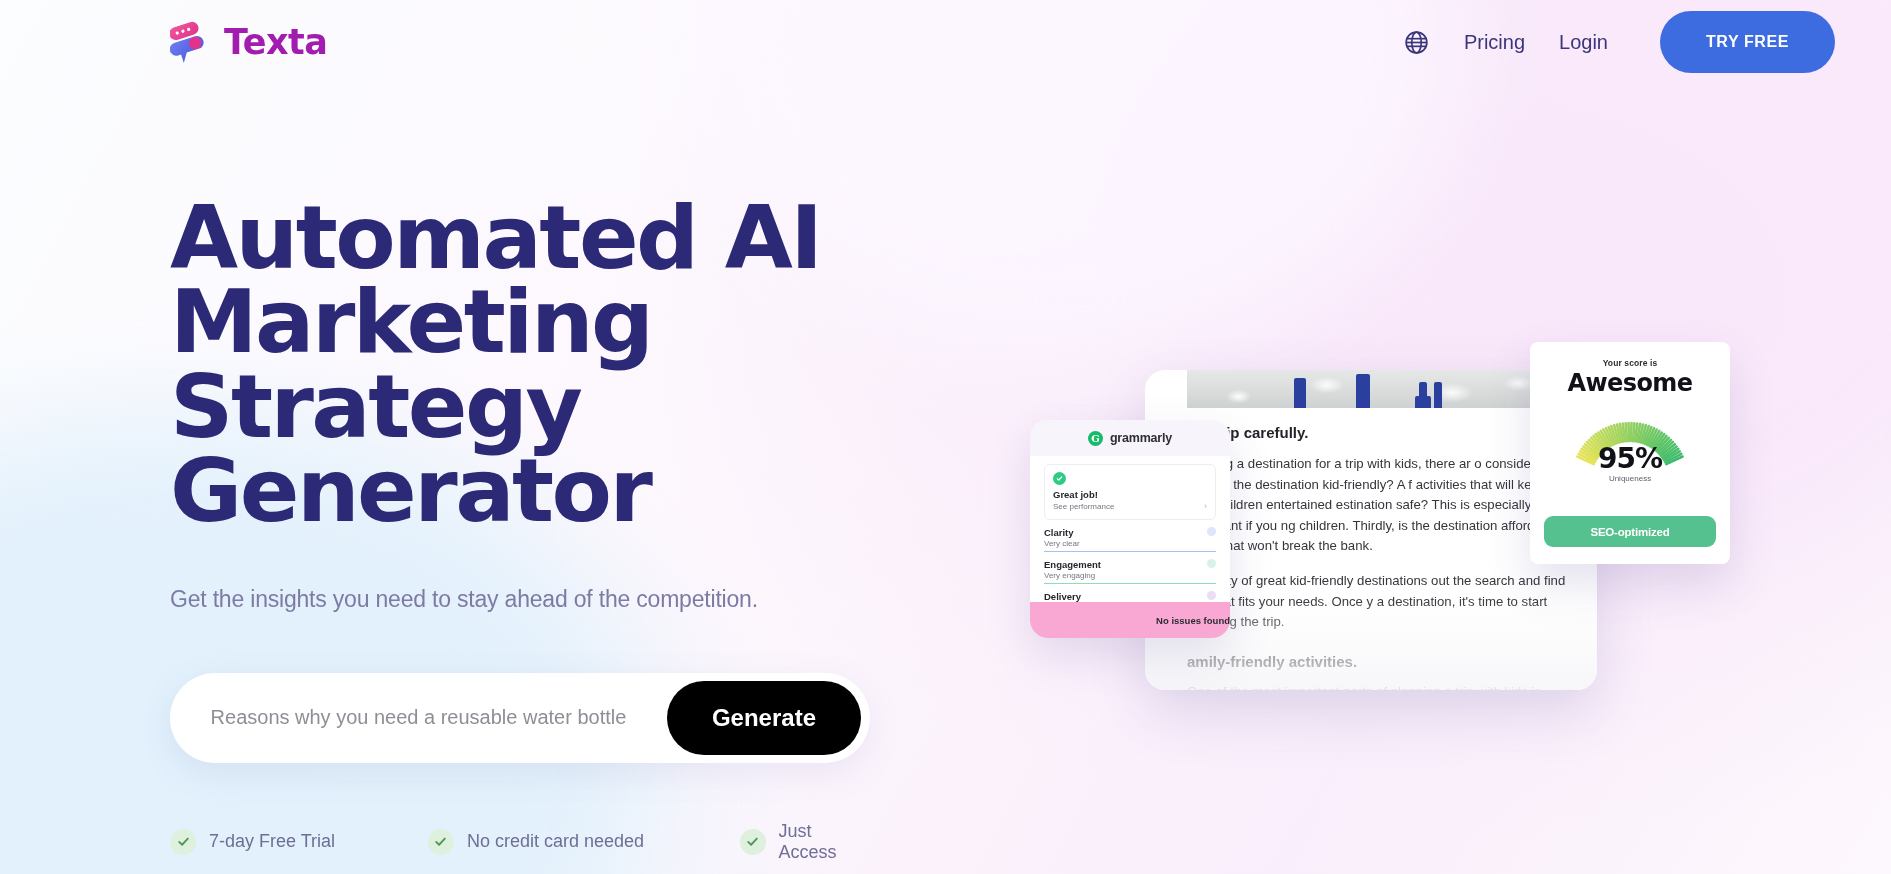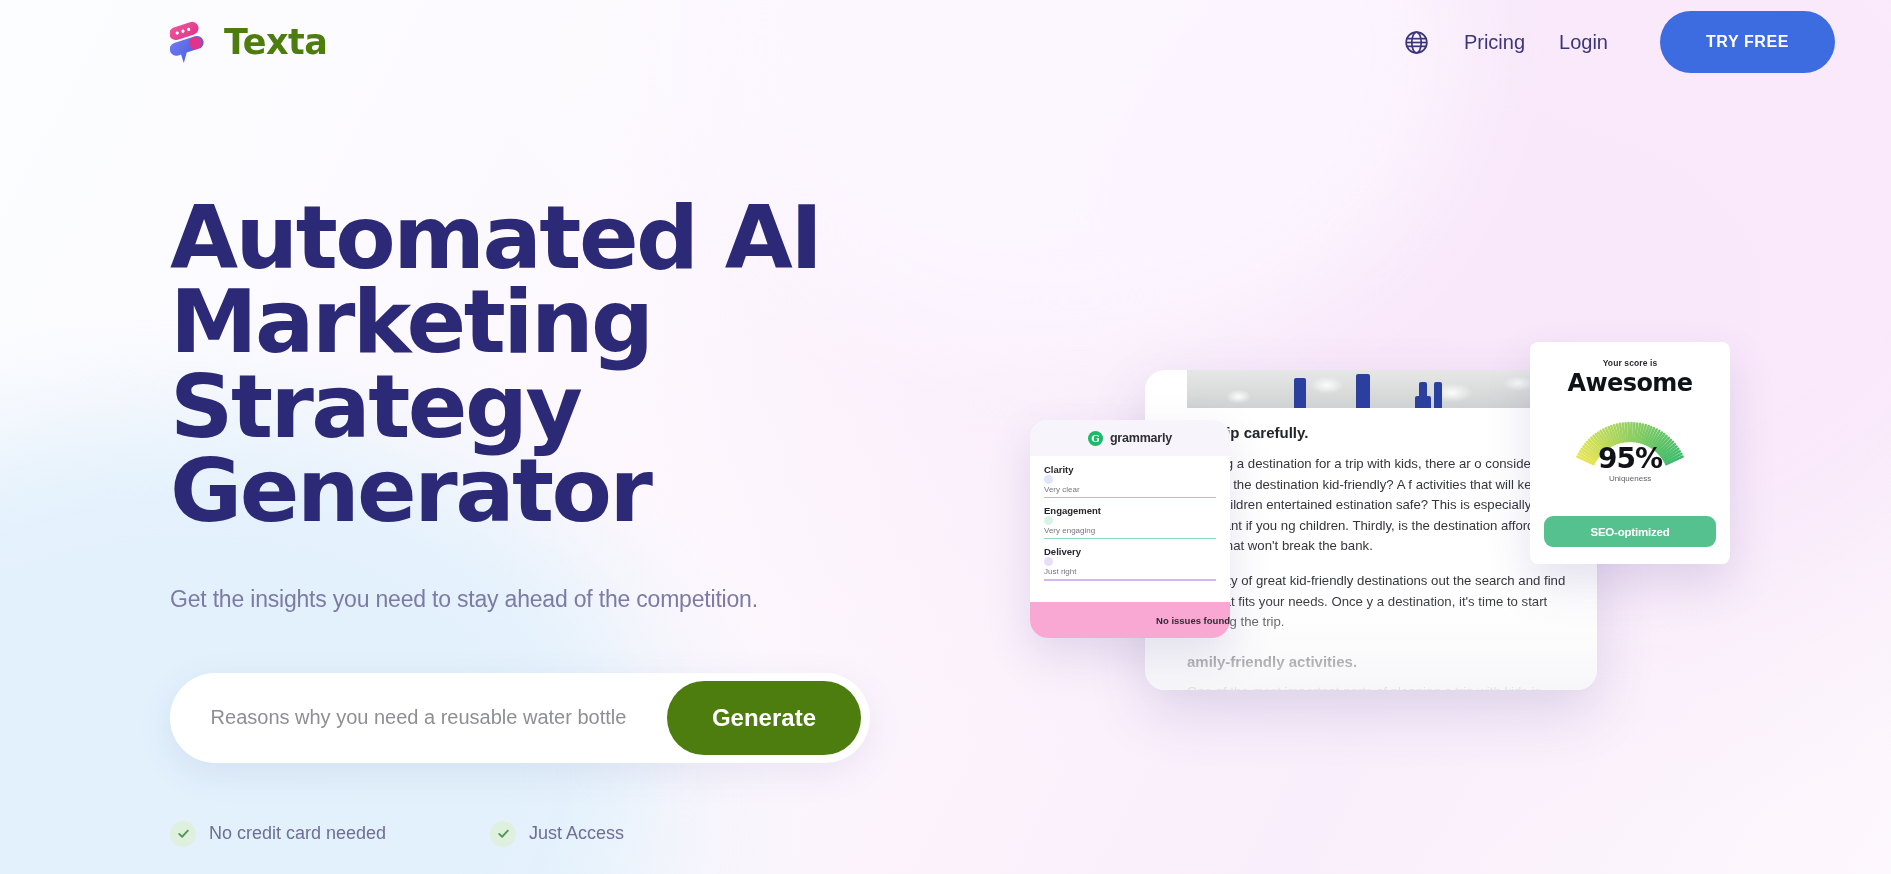--- a/index.html
+++ b/index.html
@@ -30,21 +30,21 @@
   .page{ position:relative; z-index:2; width:1891px; height:874px; }
 
   
   .header{
     position:absolute; top:0; left:0; right:0; height:84px;
     display:flex; align-items:center; padding:0 56px 0 170px;
   }
   .brand{ display:flex; align-items:center; gap:14px; }
   .brand-mark{ width:40px; height:44px; position:relative; }
   .brand-name{
-    font-size:35px; font-weight:bold; letter-spacing:-.5px; color:#4d7c0f;
+    font-size:35px; font-weight:bold; letter-spacing:-.5px; color:#a21caf;
     font-family:"DejaVu Sans", sans-serif;
   }
   .nav{ margin-left:auto; display:flex; align-items:center; gap:34px; }
   .globe-icon{ width:27px; height:27px; display:block; cursor:pointer; }
   .nav-link{
     font-size:20px; color:#3b3679; text-decoration:none; cursor:pointer;
     font-family:"Liberation Sans", sans-serif;
   }
   .btn-try{
     margin-left:18px;
@@ -69,21 +69,21 @@
     border-radius:50px; box-shadow:0 10px 34px rgba(92,86,160,.10);
     display:flex; align-items:center; padding:8px 9px 8px 0;
   }
   .search-input{
     flex:1; border:none; outline:none; background:transparent;
     font-size:20px; color:#555; text-align:center;
     font-family:"Liberation Sans", sans-serif;
   }
   .search-input::placeholder{ color:#8e8e96; }
   .btn-generate{
-    background:#4d7c0f; color:#fff; border:none; border-radius:44px;
+    background:#000000; color:#fff; border:none; border-radius:44px;
     height:74px; padding:0 45px; font-size:24px; font-weight:bold; cursor:pointer;
     font-family:"Liberation Sans", sans-serif;
   }
   .features{ margin-top:58px; display:flex; align-items:center; }
   .feature{ display:flex; align-items:center; gap:13px; }
   .feature + .feature{ margin-left:0; }
   .f1{ width:265px; } .f2{ width:320px; }
   .check{
     width:26px; height:26px; border-radius:50%; background:#dff0df;
     display:flex; align-items:center; justify-content:center; flex:0 0 auto;
@@ -161,21 +161,21 @@
   .gram-tick{
     width:13px; height:13px; border-radius:50%; background:#2ecc82;
     display:flex; align-items:center; justify-content:center; margin-bottom:4px;
   }
   .gram-tick svg{ width:7px; height:7px; }
   .gram-great{ font-size:9.5px; font-weight:bold; color:#25262c; }
   .gram-see{ font-size:8px; color:#76777f; margin-top:2px; }
   .gram-see-row{ display:flex; align-items:center; justify-content:space-between; }
   .chev{ color:#b5b6be; font-size:9px; }
   .metric{ margin-bottom:7px; }
-  .metric-top{ display:flex; align-items:flex-start; justify-content:center;flex-direction:column; }
+  .metric-top{ display:flex; align-items:flex-start; justify-content:space-between; }
   .metric-name{ font-size:9.5px; font-weight:bold; color:#25262c; }
   .metric-dot{ width:9px; height:9px; border-radius:50%; }
   .d-blue{ background:#dfe5fa; } .d-green{ background:#d8f3e6; } .d-purple{ background:#eadef6; }
   .metric-val{ font-size:8px; color:#76777f; margin-top:1px; padding-bottom:3px; }
   .metric-rule{ height:1.2px; }
   .r-blue{ background:#a9c0f2; } .r-green{ background:#8fdcb9; } .r-purple{ background:#d2b6ee; }
   .gram-foot{
     position:absolute; left:0; right:0; bottom:0; height:36px; background:#f9a8d4;
     display:flex; align-items:center; justify-content:flex-end;
   }
@@ -269,20 +269,28 @@
 Strategy
 Generator</h1>
     <p class="subhead">Get the insights you need to stay ahead of the competition.</p>
 
     <div class="searchbar">
       <input class="search-input" type="text" placeholder="Reasons why you need a reusable water bottle" style="">
       <button class="btn-generate">Generate</button>
     </div>
 
     <div class="features">
+      <div class="feature f1">
+        <span class="check">
+          <svg viewBox="0 0 12 12" fill="none" stroke="#4c9a52" stroke-width="1.7" stroke-linecap="round" stroke-linejoin="round">
+              <polyline points="2,6.4 4.7,9 10,3.3"></polyline>
+            </svg>
+        </span>
+        <span class="feature-label">7-day Free Trial</span>
+      </div>
       <div class="feature f2">
         <span class="check">
           <svg viewBox="0 0 12 12" fill="none" stroke="#4c9a52" stroke-width="1.7" stroke-linecap="round" stroke-linejoin="round">
               <polyline points="2,6.4 4.7,9 10,3.3"></polyline>
             </svg>
         </span>
         <span class="feature-label">No credit card needed</span>
       </div>
       <div class="feature">
         <span class="check">
@@ -315,20 +323,32 @@
       </div>
       <div class="article-fade"></div>
     </div>
 
     <div class="card card-gram">
       <div class="gram-head">
         <span class="gram-logo">G</span>
         <span class="gram-name">grammarly</span>
       </div>
       <div class="gram-body">
+        <div class="gram-box">
+          <span class="gram-tick">
+            <svg viewBox="0 0 12 12" fill="none" stroke="#fff" stroke-width="2" stroke-linecap="round" stroke-linejoin="round">
+                <polyline points="2.2,6.4 4.8,8.9 9.8,3.4"></polyline>
+              </svg>
+          </span>
+          <div class="gram-great">Great job!</div>
+          <div class="gram-see-row">
+            <span class="gram-see">See performance</span>
+            <span class="chev">›</span>
+          </div>
+        </div>
 
         <div class="metric">
           <div class="metric-top">
             <span class="metric-name">Clarity</span>
             <span class="metric-dot d-blue"></span>
           </div>
           <div class="metric-val">Very clear</div>
           <div class="metric-rule r-blue"></div>
         </div>
 

